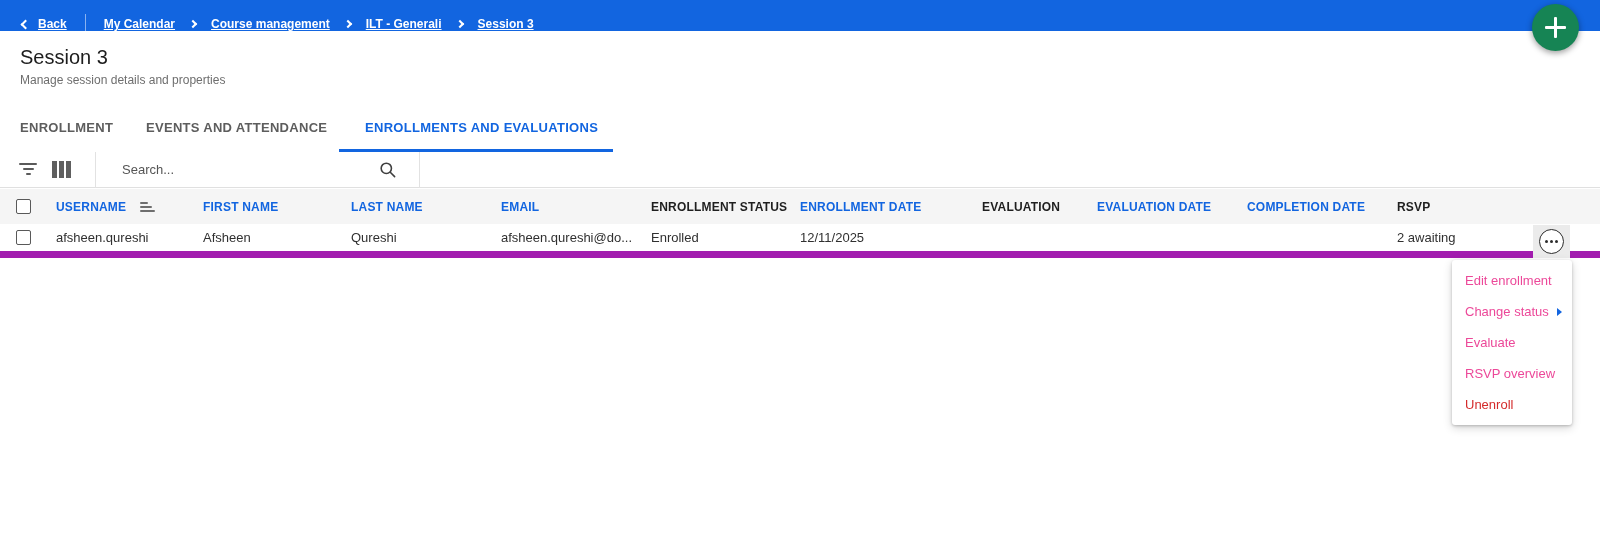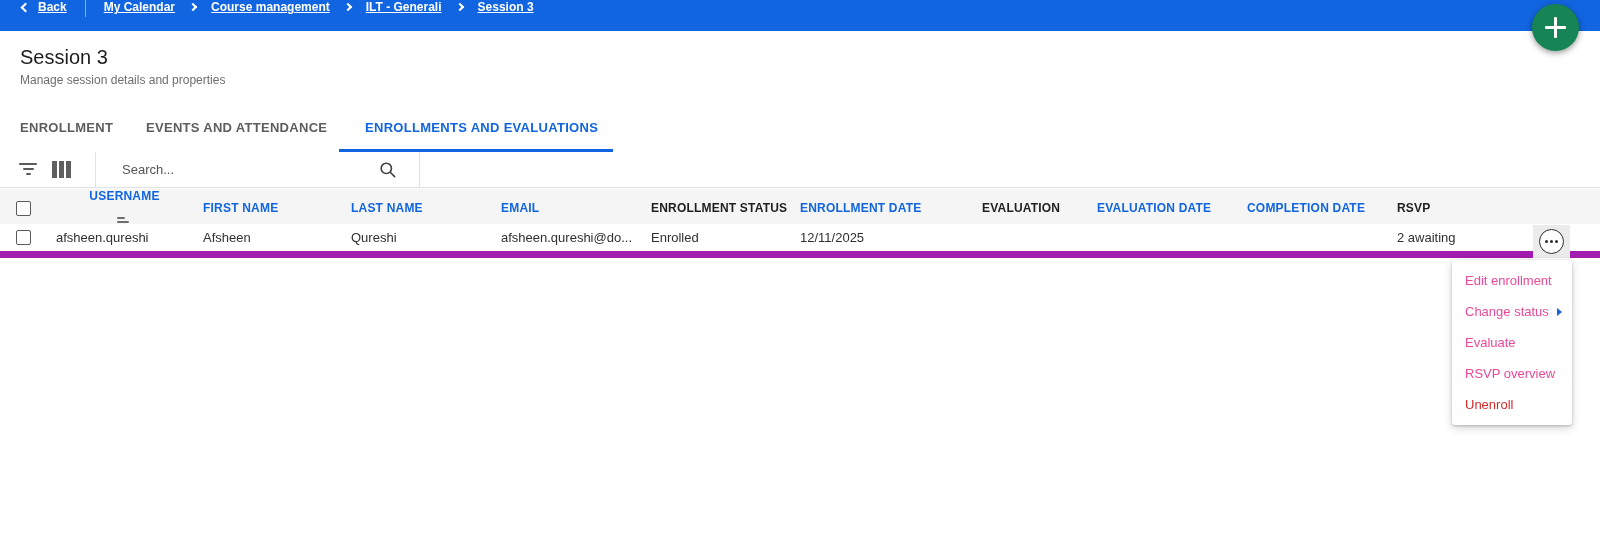--- a/index.html
+++ b/index.html
@@ -6,21 +6,21 @@
   html,body { background:#fff; }
   .page {
     position: relative; width: 1600px; height: 547px;
     background: #fff; overflow: hidden;
     font-family: "Liberation Sans", sans-serif;
   }
 
   
   .topbar {
     position: absolute; left:0; top:0; width:1600px; height:31px;
-    background:#1265E0; display:flex; align-items:flex-start; color:#fff;
+    background:#1265E0; display:flex; align-items:flex-end; color:#fff;
   }
   .tb-link { font-size:12px; font-weight:700; text-decoration:underline; cursor:pointer; white-space:nowrap; }
   .back-btn { display:flex; align-items:center; gap:9px; margin-left:22px; cursor:pointer; }
   .chev-left { width:7px; height:7px; border-left:2.5px solid #fff; border-bottom:2.5px solid #fff; transform:rotate(45deg); }
   .tb-divider { width:1px; height:17px; background:rgba(255,255,255,.5); margin:0 18px; }
   .crumbs { display:flex; align-items:center; gap:15px; }
   .chev-right { width:6px; height:6px; border-right:2px solid #fff; border-top:2px solid #fff; transform:rotate(45deg); }
 
   
   .fab {
@@ -59,21 +59,21 @@
   .search-input::placeholder { color:#555; opacity:1; }
   .icon-search { position:absolute; left:378px; top:8px; cursor:pointer; }
 
   
   .grid-cols {
     display:grid;
     grid-template-columns:46px 147px 148px 150px 150px 149px 182px 115px 150px 150px 1fr;
     align-items:center;
   }
   .thead { position:absolute; left:0; top:189px; width:1600px; height:35px; background:#f5f5f5; }
-  .th { font-size:12px; font-weight:700; color:#1f1f1f; padding-left:10px; letter-spacing:.2px; white-space:nowrap;flex-direction:column; }
+  .th { font-size:12px; font-weight:700; color:#1f1f1f; padding-left:10px; letter-spacing:.2px; white-space:nowrap; }
   .th.link { color:#1265E0; cursor:pointer; }
   .th-user-wrap { display:flex; align-items:center; gap:14px; }
   .sort-icon { display:flex; flex-direction:column; gap:2px; }
   .sort-icon span { height:2px; background:#6e6e6e; border-radius:1px; }
   .s1 { width:8px; } .s2 { width:12px; } .s3 { width:15px; }
 
   .trow { position:absolute; left:0; top:224px; width:1600px; height:34px; background:#fff; border-bottom:7px solid #a21caf; }
   .td { font-size:13px; color:#303030; padding-left:10px; white-space:nowrap; overflow:hidden; }
 
   .checkbox { width:15px; height:15px; border:1.5px solid #595959; border-radius:2px; margin-left:16px; background:#fff; cursor:pointer; }

